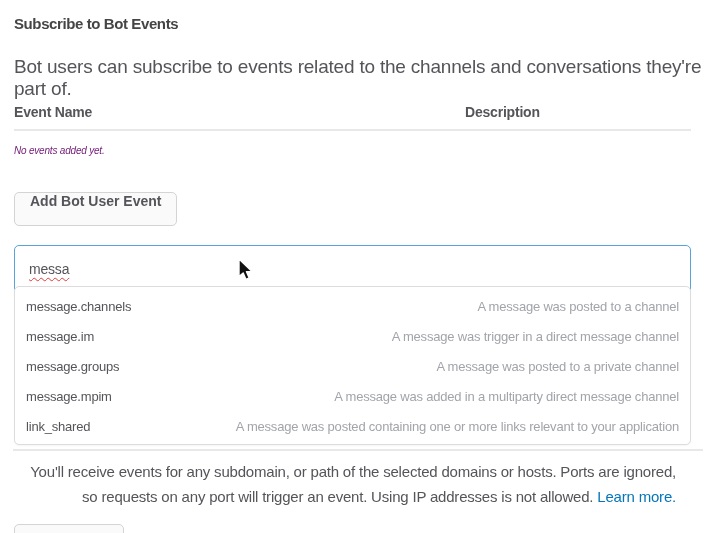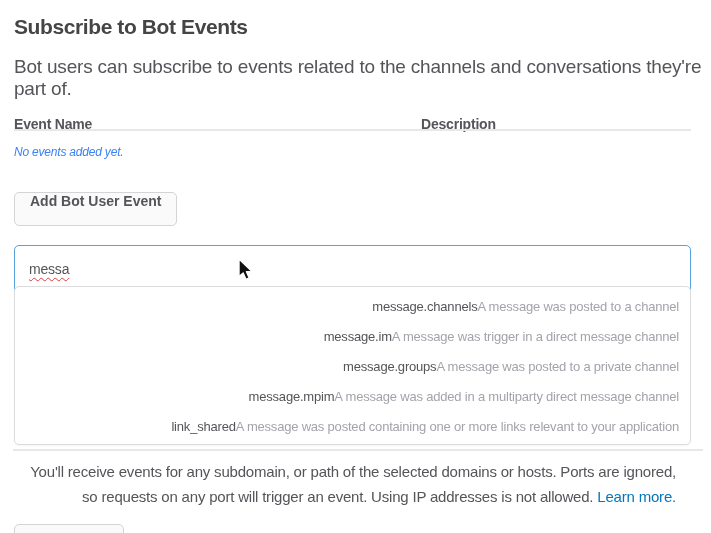--- a/index.html
+++ b/index.html
@@ -5,37 +5,37 @@
   * { margin:0; padding:0; box-sizing:border-box; }
   html,body { background:#ffffff; }
   body { font-family:"Liberation Sans", sans-serif; color:#555459; }
   .page {
     position:relative; width:711px; height:533px;
     background:#fff; overflow:hidden;
     letter-spacing:-0.2px;
   }
   .page-title {
     position:absolute; left:14px; top:15px;
-    font-size:21px; font-weight:700; color:#454545; letter-spacing:-0.4px;
+    font-size:15px; font-weight:700; color:#454545; letter-spacing:-0.4px;
   }
   .page-subtitle {
     position:absolute; left:14px; top:56px;
     font-size:19px; color:#555459;
   }
-  .table-header { position:absolute; left:14px; top:116px; width:677px; display:flex; }
+  .table-header { position:absolute; left:14px; top:104px; width:677px; display:flex;gap:44px; }
   .table-header .col { font-size:14px; font-weight:700; color:#555459; }
   .table-header .col-name { width:407px; }
   .divider {
     position:absolute; height:2px; background:#e8e8e8;
   }
   .divider-table { left:14px; top:129px; width:677px; }
   .divider-section { left:13px; top:449px; width:690px; }
   .empty-message {
     position:absolute; left:14px; top:145px;
-    font-size:12px; font-style:italic; color:#3b82f6;
+    font-size:10px; font-style:italic; color:#701a75;
   }
   .add-event-button {
     position:absolute; left:14px; top:192px;
     height:34px; padding:0 15px;
     background:#fafafa; border:1px solid #d4d4d4; border-radius:5px;
     font-family:"Liberation Sans", sans-serif;
     font-size:14px; font-weight:700; color:#555459;
     display:flex; align-items:flex-start; cursor:pointer;
   }
   .event-search-input {
@@ -54,21 +54,21 @@
     text-underline-offset:3px;
   }
   .suggestions {
     position:absolute; left:14px; top:286px; width:677px;
     background:#fff; border:1px solid #dcdcdc; border-radius:5px;
     padding:4px 0 3px 0;
     box-shadow:0 1px 2px rgba(0,0,0,0.04);
   }
   .suggestion-row {
     height:30px; padding:0 11px;
-    display:flex; align-items:center; justify-content:flex-end;
+    display:flex; align-items:center; justify-content:space-between;
     cursor:pointer; font-size:13px;
   }
   .suggestion-row .event-name  { color:#555459; }
   .suggestion-row .event-desc  { color:#a2a4aa; text-align:right; }
   .footer-note {
     position:absolute; left:14px; top:459px; width:662px;
     font-size:15px; line-height:25px; color:#555459;text-align:right;
   }
   .footer-note a { color:#0576b9; text-decoration:none; cursor:pointer; }
   .partial-button {

